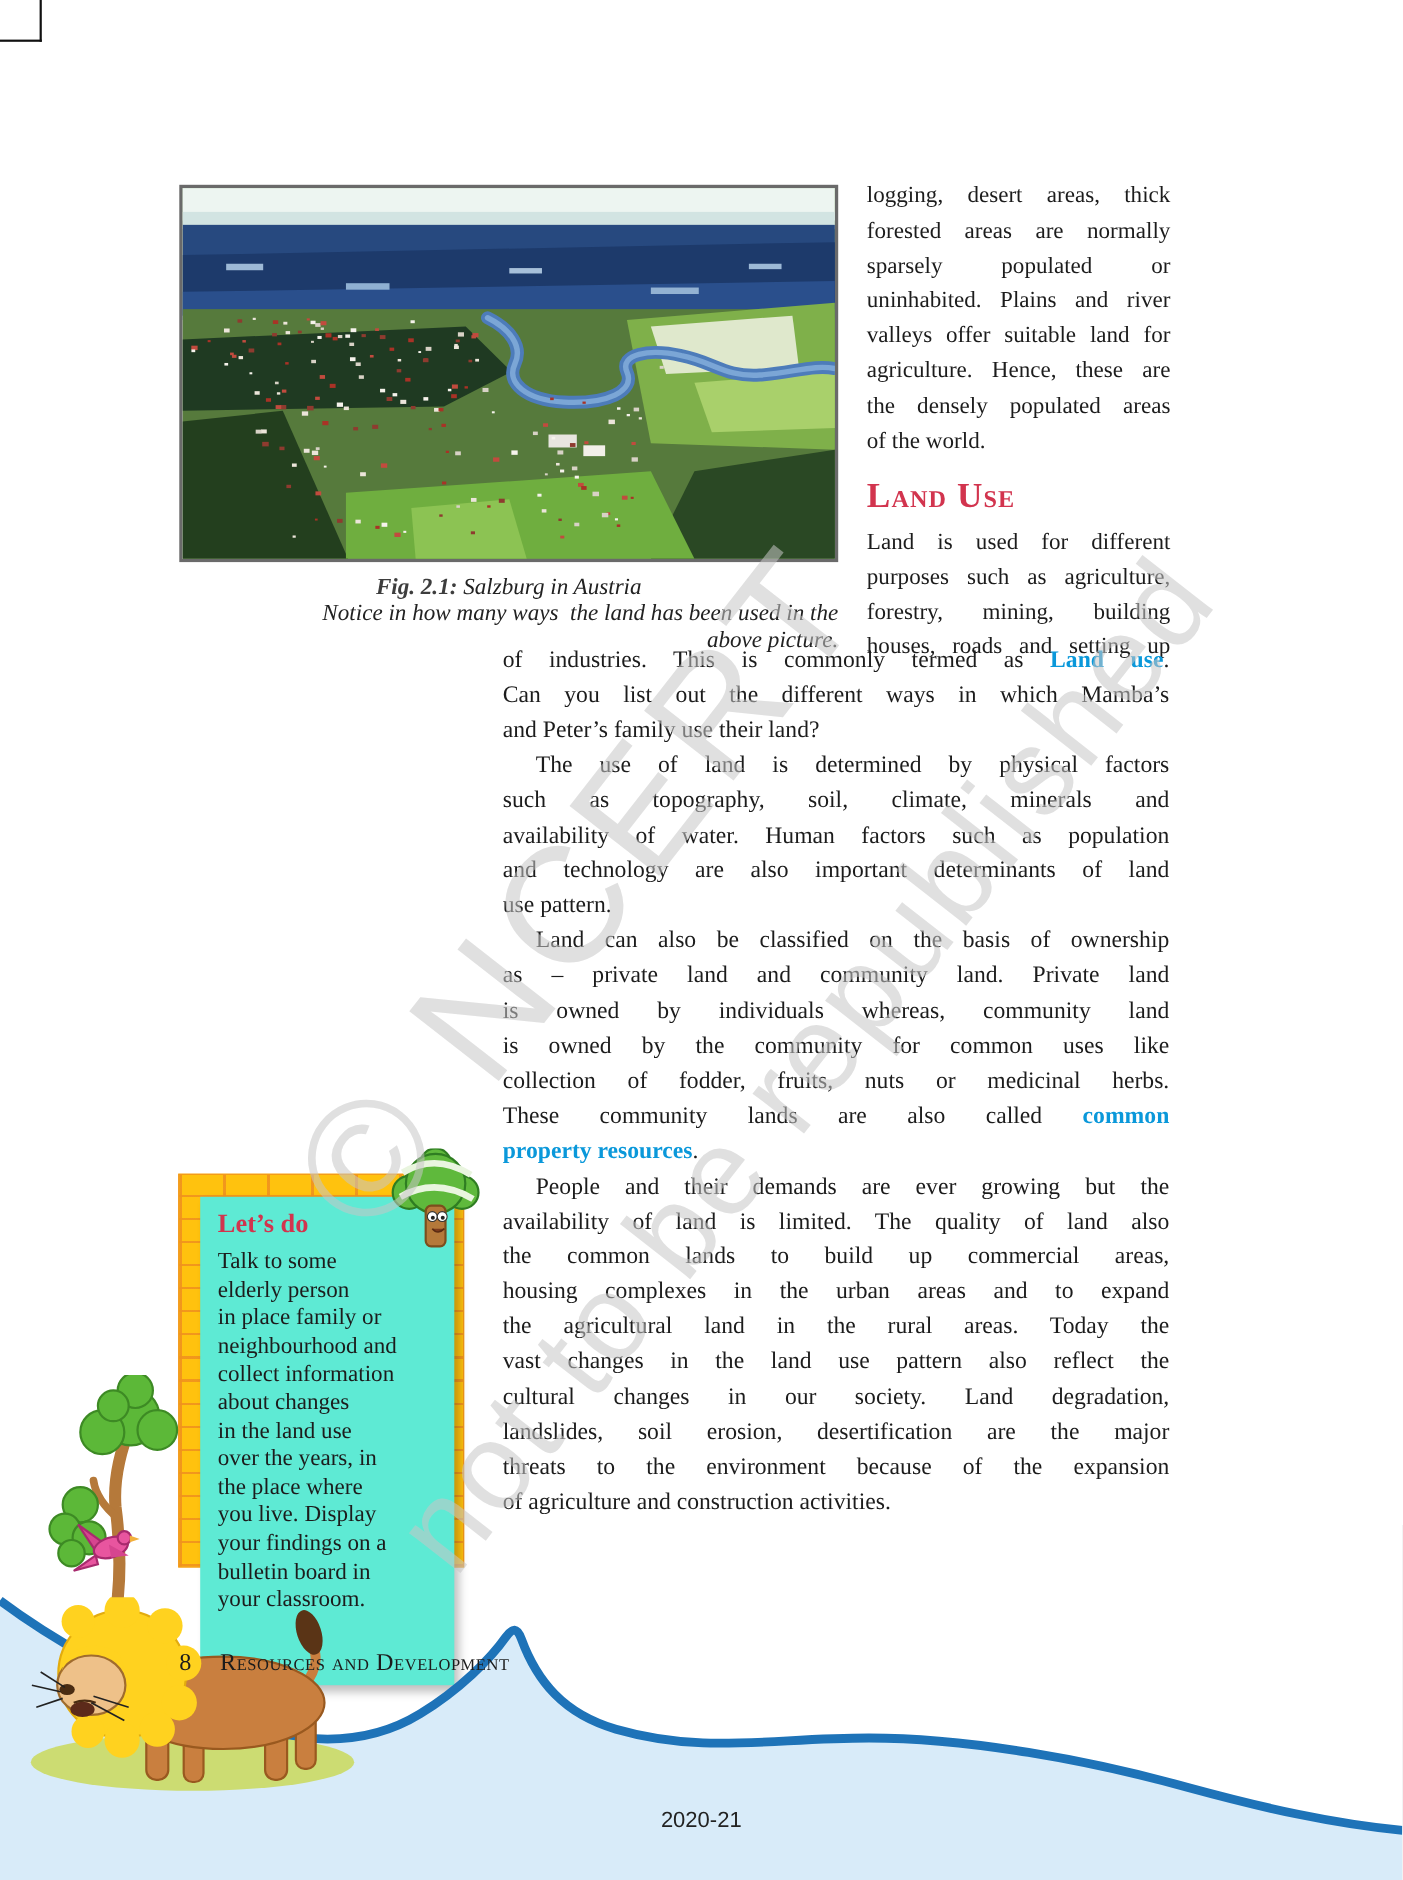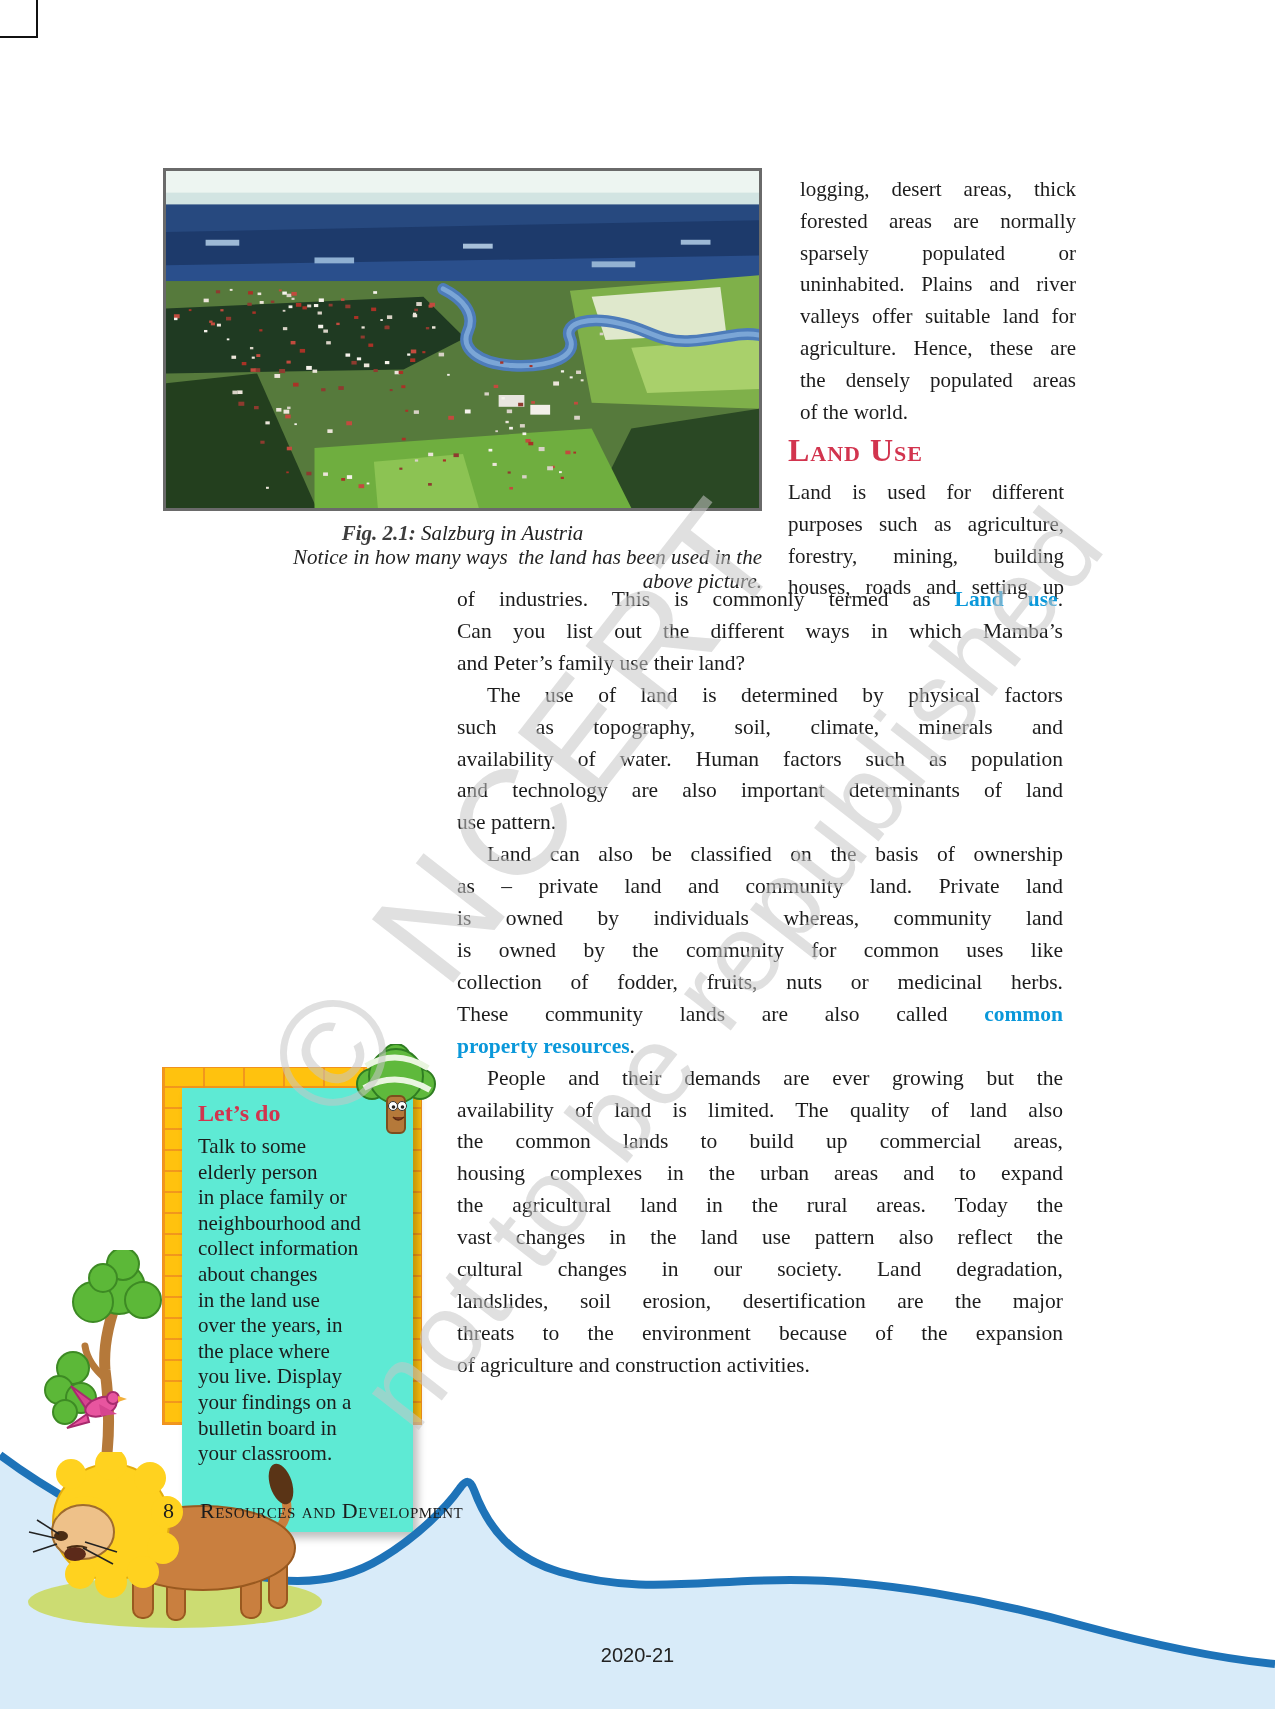--- a/index.html
+++ b/index.html
@@ -23,21 +23,21 @@
   .cap-note{white-space:pre-wrap;text-align:right;}
 
   
   .textcol{font-size:21px;line-height:31.8px;}
   .tl{text-align:justify;text-align-last:justify;}
   .endleft .tl:last-child{text-align:justify;text-align-last:left;}
   .plainlines .tl{text-align:left;text-align-last:left;}
   .ind .tl:first-child{text-indent:30px;}
   .hl{color:#0a98da;font-weight:bold;}
 
-  .intro-col{left:788px;top:174px;width:276px;margin-left:12px;}
+  .intro-col{left:788px;top:162px;width:276px;}
   .section-heading{left:788px;top:432px;font-variant:small-caps;font-weight:bold;
                    font-size:32px;letter-spacing:1px;color:#d2344e;}
   .narrow-col{left:788px;top:477px;width:276px;}
   .wide-col{left:457px;top:584px;width:606px;font-size:21.5px;line-height:31.9px;}
   .wide-col .para{margin:0;}
 
   
   .letsdo-frame{left:162px;top:1067px;width:258px;height:356px;background:#ffc20e;
      background-image:
        repeating-linear-gradient(0deg,rgba(240,146,30,.9) 0 2px,rgba(0,0,0,0) 2px 21px),

